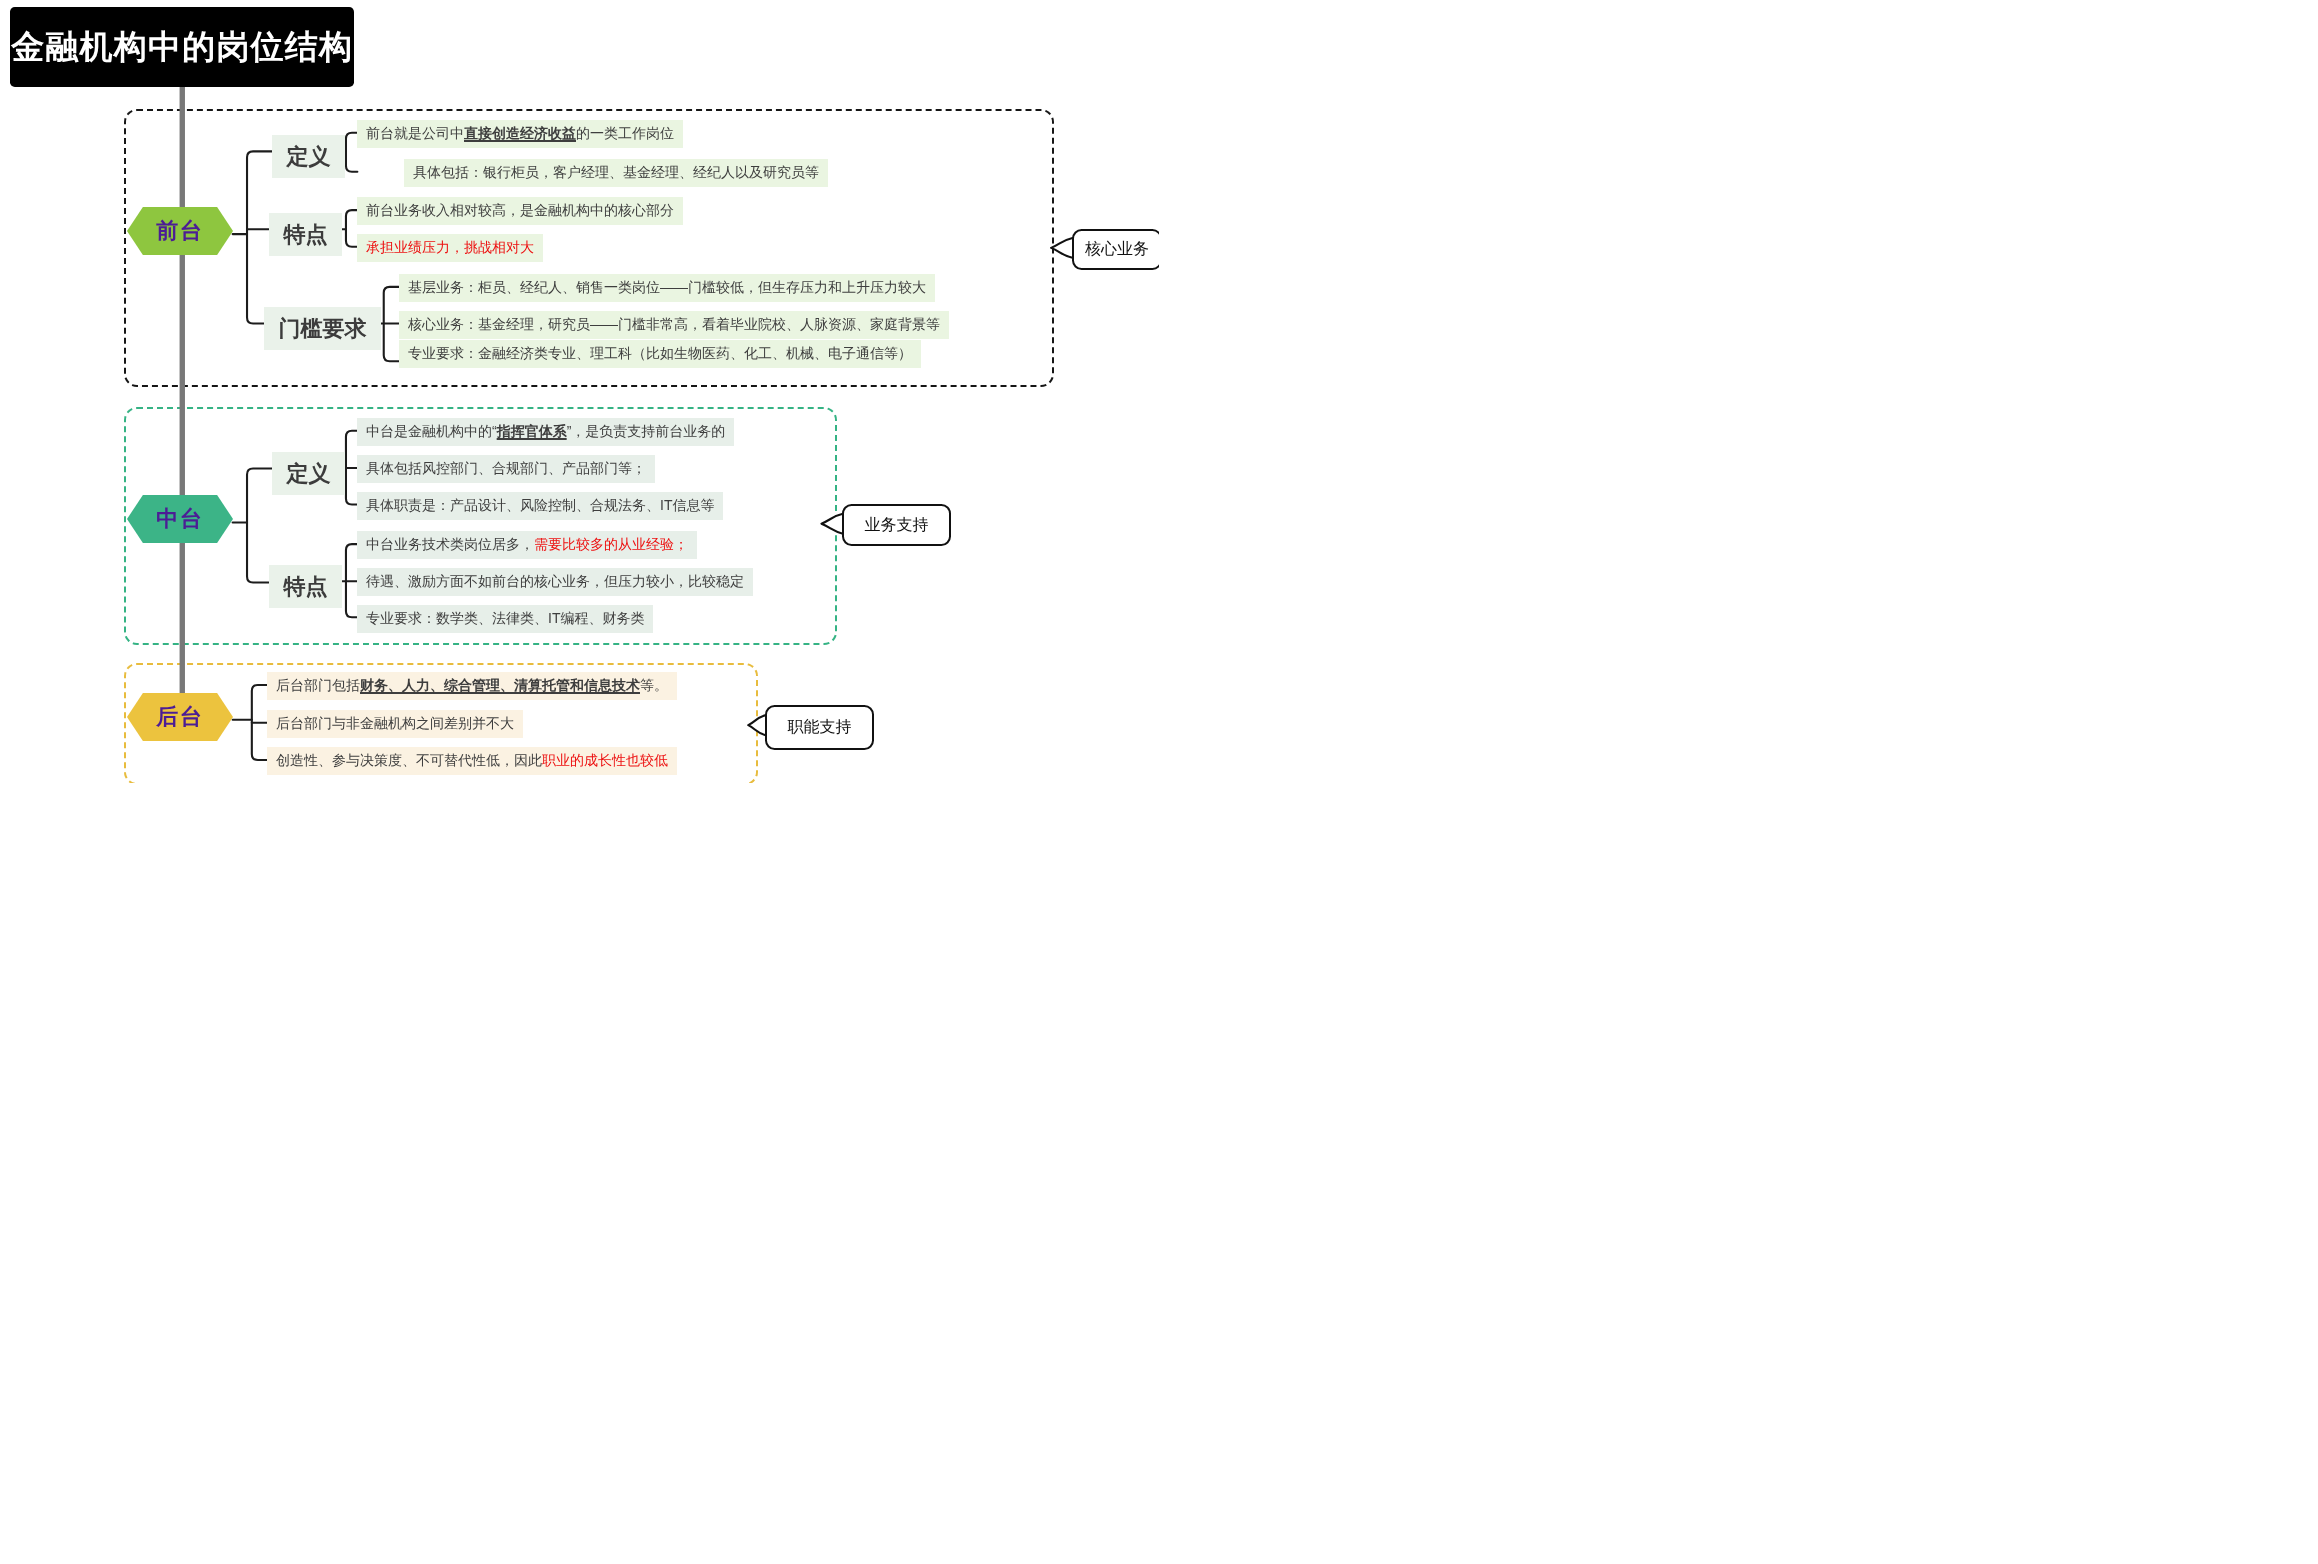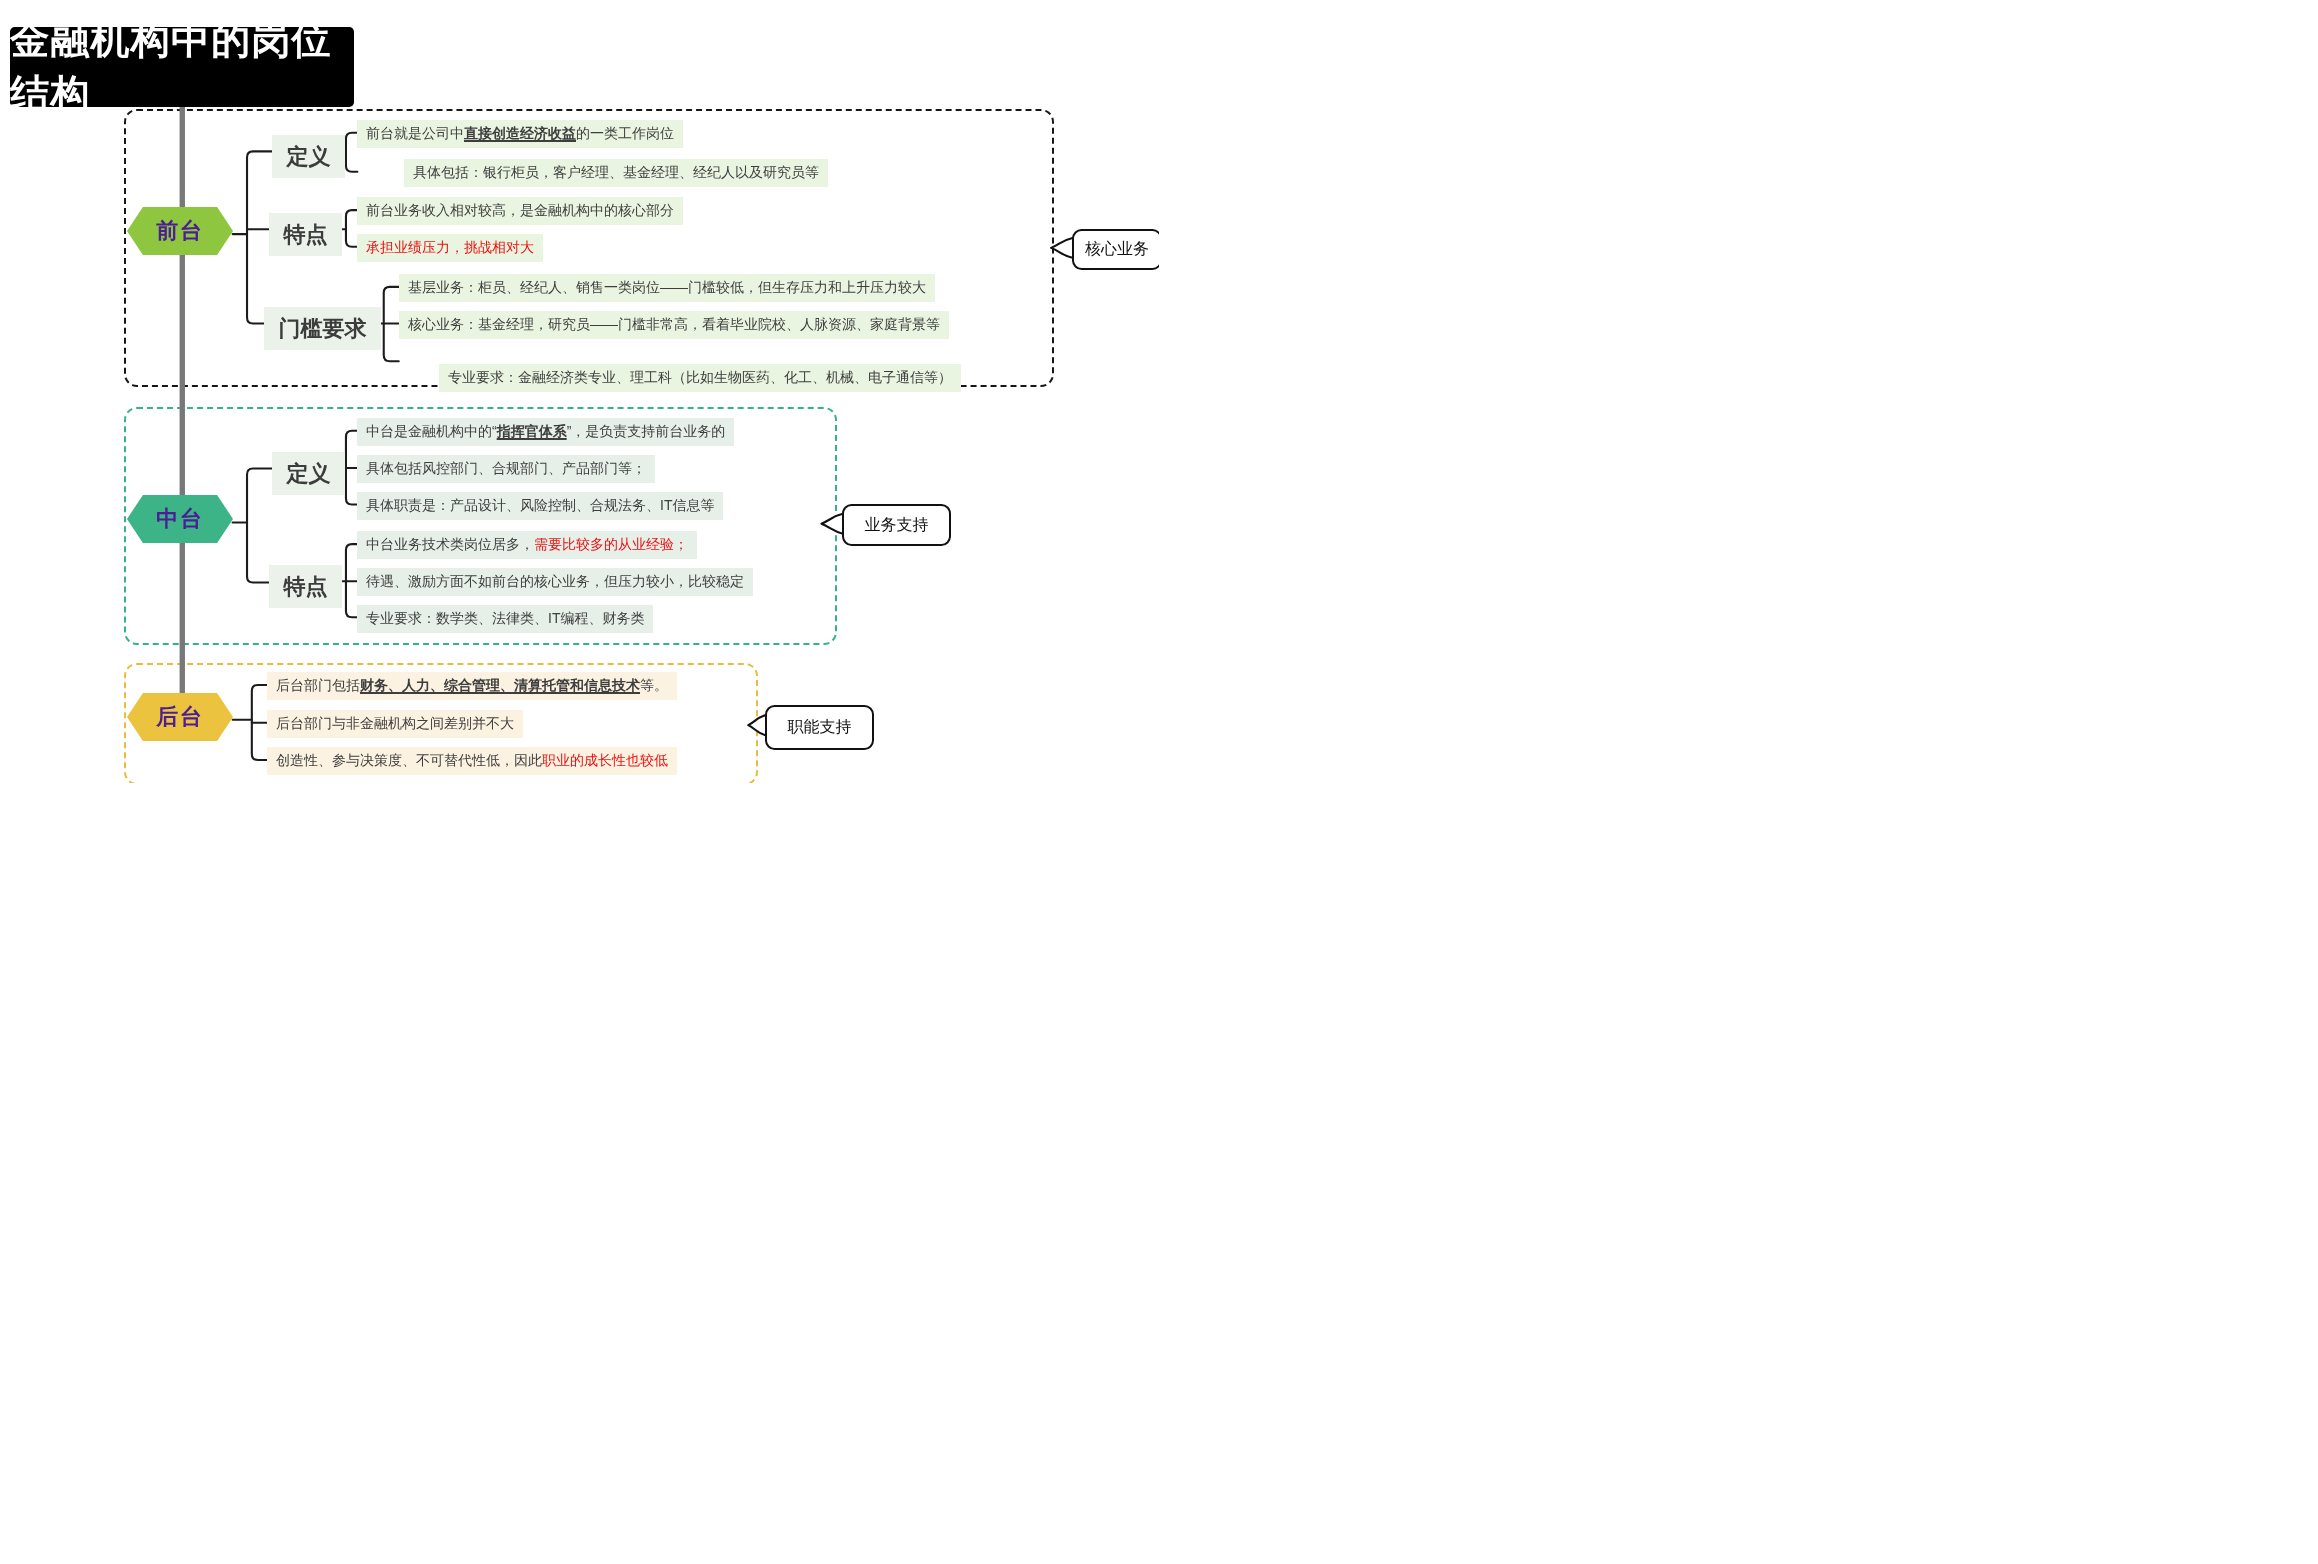--- a/index.html
+++ b/index.html
@@ -24,22 +24,22 @@
        padding:6.6px 14.4px;white-space:nowrap;z-index:2;}
 
   .line{position:absolute;font-size:14px;color:#3e3e3e;padding:5.4px 9px;white-space:nowrap;z-index:2;line-height:1.2;}
   .line.green{background:#eaf5e1;}
   .line.teal{background:#e7efe9;}
   .line.cream{background:#fbf2e2;}
   .em{font-weight:bold;text-decoration:underline;text-decoration-thickness:1.5px;text-underline-offset:2.4px;}
   .red{color:#ed1111;}
 
   .title{position:absolute;left:10.2px;top:7.2px;width:344px;height:80px;background:#000;border-radius:4.8px;
-         color:#fff;font-size:39px;font-weight:bold;letter-spacing:1.2px;display:flex;align-items:center;
-         justify-content:center;z-index:2;margin-top:20px;}
+         color:#fff;font-size:33px;font-weight:bold;letter-spacing:1.2px;display:flex;align-items:center;
+         justify-content:center;z-index:2;}
 
   .callout{position:absolute;background:#fff;border:2.1px solid #111;border-radius:9.6px;z-index:2;
            display:flex;align-items:center;justify-content:center;font-size:16px;color:#111;white-space:nowrap;}
   .callout.front{left:1072px;top:229px;width:86px;height:37px;}
   .callout.middle{left:842px;top:504px;width:105px;height:38px;}
   .callout.back{left:765px;top:705px;width:105px;height:41px;}
 </style>
 </head>
 <body>
 
@@ -99,21 +99,21 @@
   <div class="line green" style="left:357px;top:120px;"><span>前台就是公司中</span><span class="em">直接创造经济收益</span><span>的一类工作岗位</span></div>
   <div class="line green" style="left:357px;top:159px;margin-left:47px;">具体包括：银行柜员，客户经理、基金经理、经纪人以及研究员等</div>
 
   <div class="lbl" style="left:269px;top:213px;">特点</div>
   <div class="line green" style="left:357px;top:197px;">前台业务收入相对较高，是金融机构中的核心部分</div>
   <div class="line green red" style="left:357px;top:234px;">承担业绩压力，挑战相对大</div>
 
   <div class="lbl" style="left:264px;top:307px;">门槛要求</div>
   <div class="line green" style="left:399px;top:311px;">核心业务：基金经理，研究员——门槛非常高，看着毕业院校、人脉资源、家庭背景等</div>
   <div class="line green" style="left:399px;top:274px;">基层业务：柜员、经纪人、销售一类岗位——门槛较低，但生存压力和上升压力较大</div>
-  <div class="line green" style="left:399px;top:364px;margin-left:40px;">专业要求：金融经济类专业、理工科（比如生物医药、化工、机械、电子通信等）</div>
+  <div class="line green" style="left:399px;top:340px;">专业要求：金融经济类专业、理工科（比如生物医药、化工、机械、电子通信等）</div>
 
   <div class="callout front">核心业务</div>
 
   <div class="lbl" style="left:272px;top:452px;">定义</div>
   <div class="line teal" style="left:357px;top:418px;"><span>中台是金融机构中的“</span><span class="em">指挥官体系</span><span>”，是负责支持前台业务的</span></div>
   <div class="line teal" style="left:357px;top:455px;">具体包括风控部门、合规部门、产品部门等；</div>
   <div class="line teal" style="left:357px;top:492px;">具体职责是：产品设计、风险控制、合规法务、IT信息等</div>
 
   <div class="lbl" style="left:269px;top:565px;">特点</div>
   <div class="line teal" style="left:357px;top:531px;"><span>中台业务技术类岗位居多，</span><span class="red">需要比较多的从业经验；</span></div>

